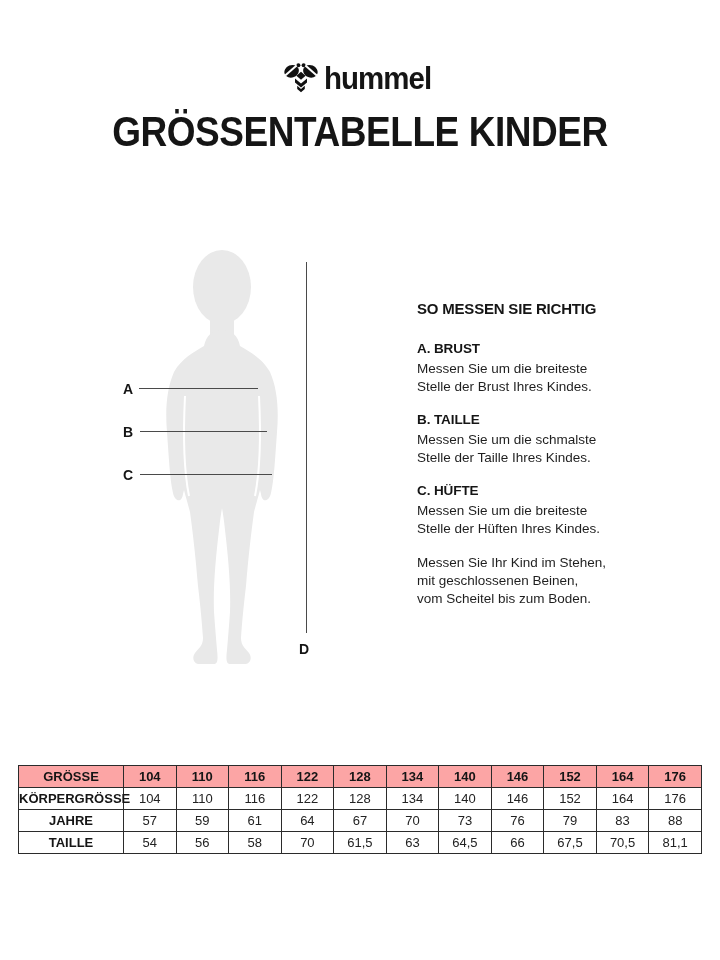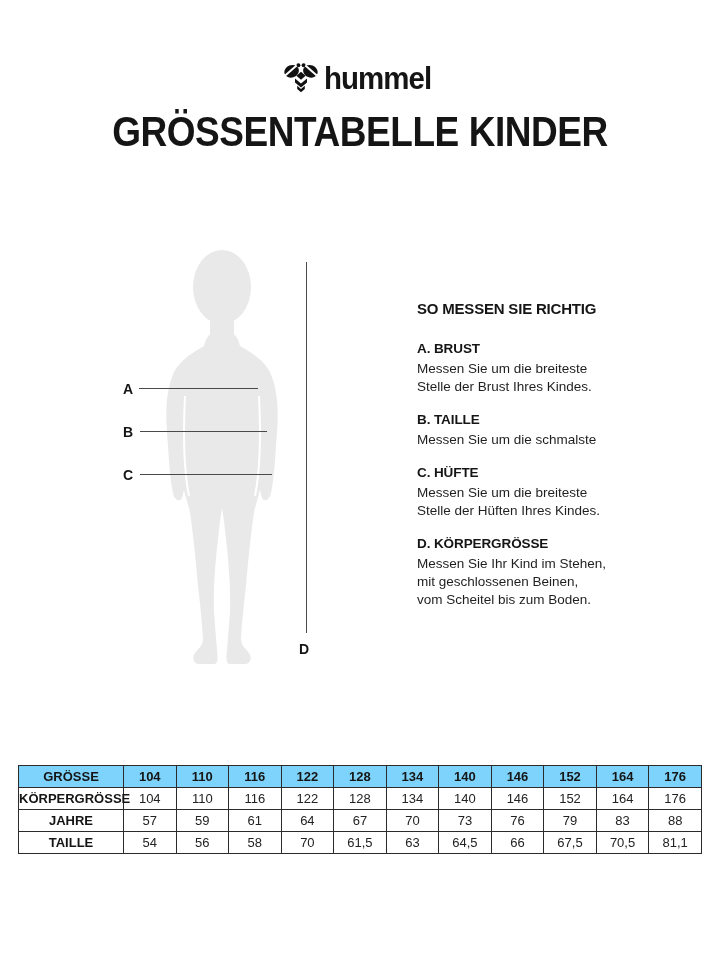--- a/index.html
+++ b/index.html
@@ -32,21 +32,21 @@
   .instr-item{margin:12px 0 16px 0;}
   .instr-item h3{margin:0 0 4px 0;font-size:13.5px;font-weight:bold;letter-spacing:-.1px;}
   .instr-item p{margin:0;font-size:13.5px;line-height:18px;color:#1f1f1f;}
   
   .size-table{position:absolute;left:18px;top:765px;width:684px;border-collapse:collapse;table-layout:fixed;}
   .size-table th,.size-table td{
     border:1px solid #2b2b2b;height:21px;text-align:center;vertical-align:middle;
     font-size:13px;padding:0;color:#222;
   }
   .size-table th{font-weight:bold;color:#151515;}
-  .size-table tr.head-row th,.size-table tr.head-row td{background:#7dd3fc;font-weight:bold;color:#151515;}
+  .size-table tr.head-row th,.size-table tr.head-row td{background:#fca5a5;font-weight:bold;color:#151515;}
   .col-label{width:105px;}
 </style>
 </head>
 <body>
 
 <div class="page">
 
   <div class="logo">
     <span>
       <svg width="34" height="32" viewBox="0 0 34 32">
@@ -125,28 +125,28 @@
     <h2>SO MESSEN SIE RICHTIG</h2>
     <div id="instructions-list">
         <div class="instr-item">
           <h3>A. BRUST</h3>
           <p>Messen Sie um die breiteste</p>
           <p>Stelle der Brust Ihres Kindes.</p>
         </div>
         <div class="instr-item">
           <h3>B. TAILLE</h3>
           <p>Messen Sie um die schmalste</p>
+          <p>Stelle der Taille Ihres Kindes.</p>
         </div>
         <div class="instr-item">
           <h3>C. HÜFTE</h3>
           <p>Messen Sie um die breiteste</p>
           <p>Stelle der Hüften Ihres Kindes.</p>
         </div>
         <div class="instr-item">
-          <h3>D. KÖRPERGRÖSSE</h3>
           <p>Messen Sie Ihr Kind im Stehen,</p>
           <p>mit geschlossenen Beinen,</p>
           <p>vom Scheitel bis zum Boden.</p>
         </div>
       </div>
   </div>
 
   <table class="size-table">
     <colgroup>
         <col class="col-label">

